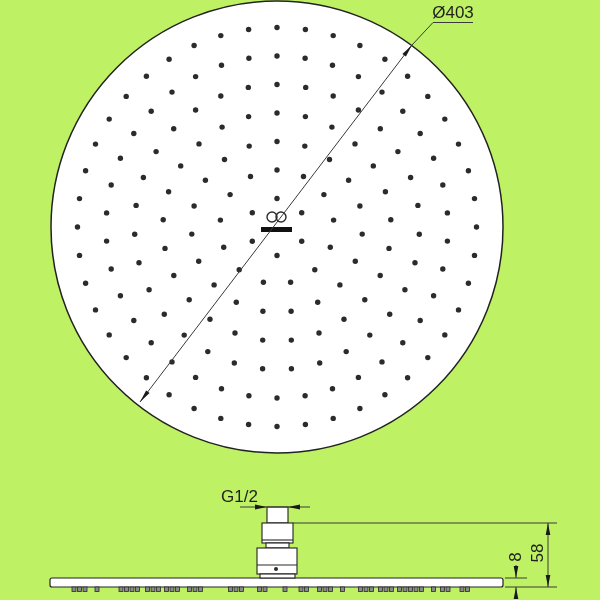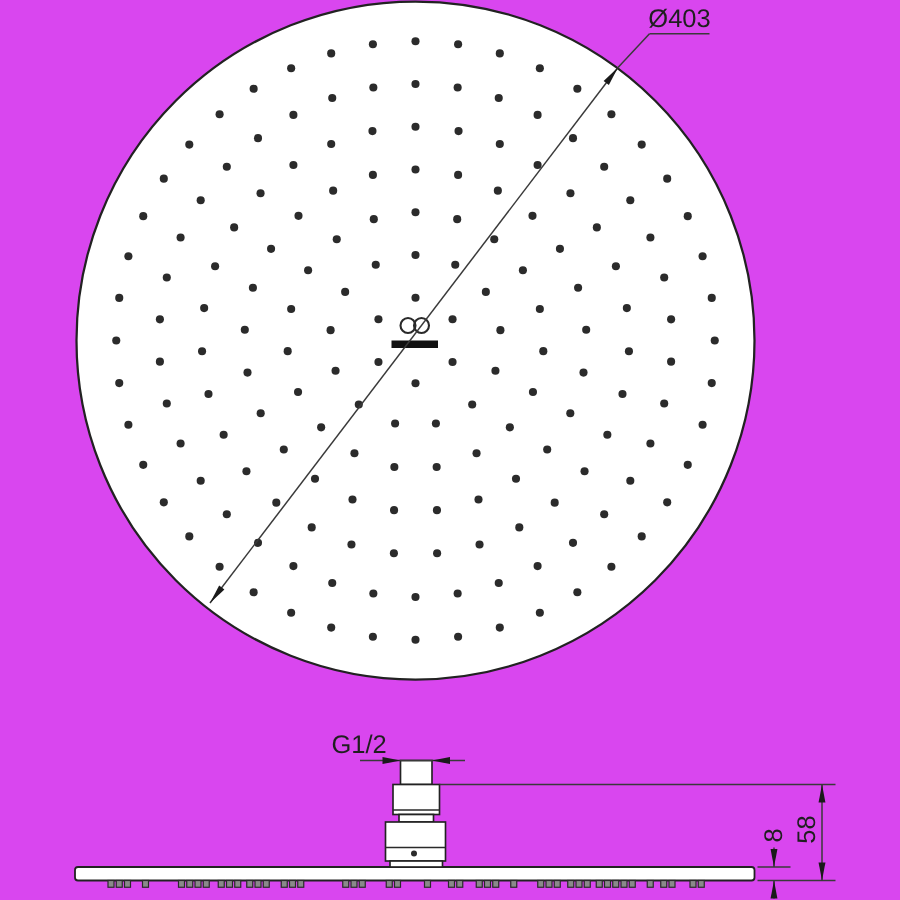--- a/index.html
+++ b/index.html
@@ -1,17 +1,17 @@
 <!DOCTYPE html>
 <html><head>
 <meta charset="utf-8">
 <style>
   html,body{margin:0;padding:0;background:#fff;}
   .canvas{
-    position:relative;width:600px;height:600px;background:#d946ef;overflow:hidden;
+    position:relative;width:600px;height:600px;background:#bef264;overflow:hidden;
     font-family:"Liberation Sans",sans-serif;
   }
   svg text{
     font-family:"Liberation Sans",sans-serif;
     fill:#1f1f1f;
   }
   .dim-text{font-size:17px;}
   .outline{fill:#ffffff;stroke:#222222;stroke-width:1.5;}
   .thin{fill:none;stroke:#2a2a2a;stroke-width:1.1;}
   .dim{fill:none;stroke:#3a3a3a;stroke-width:1;}

